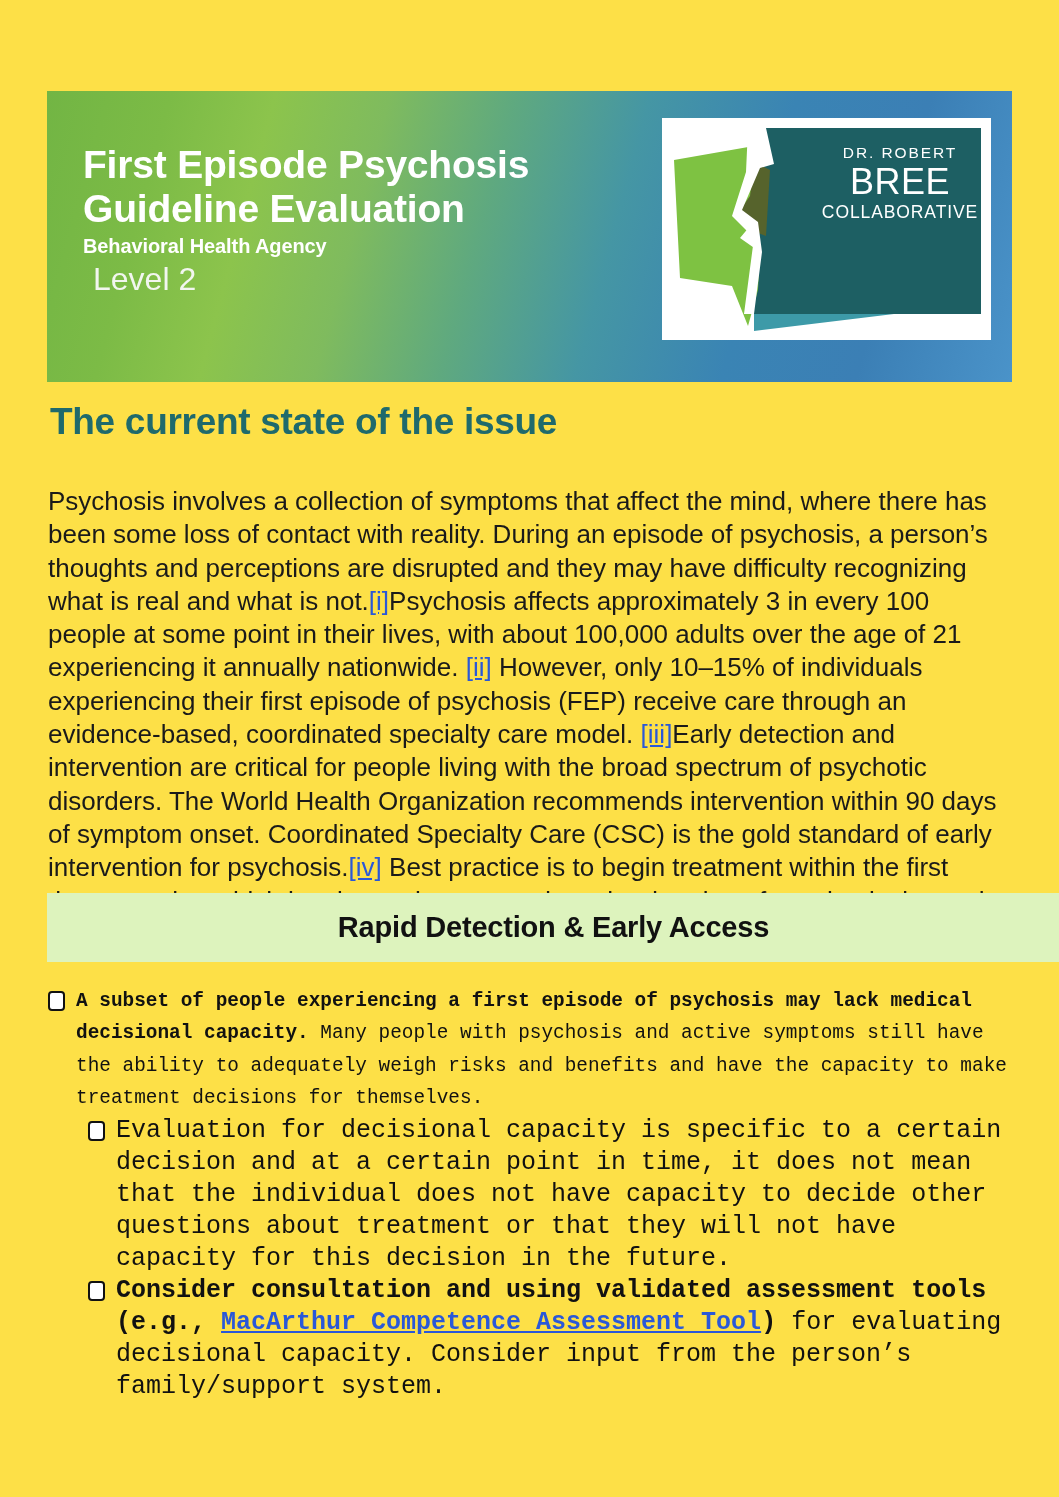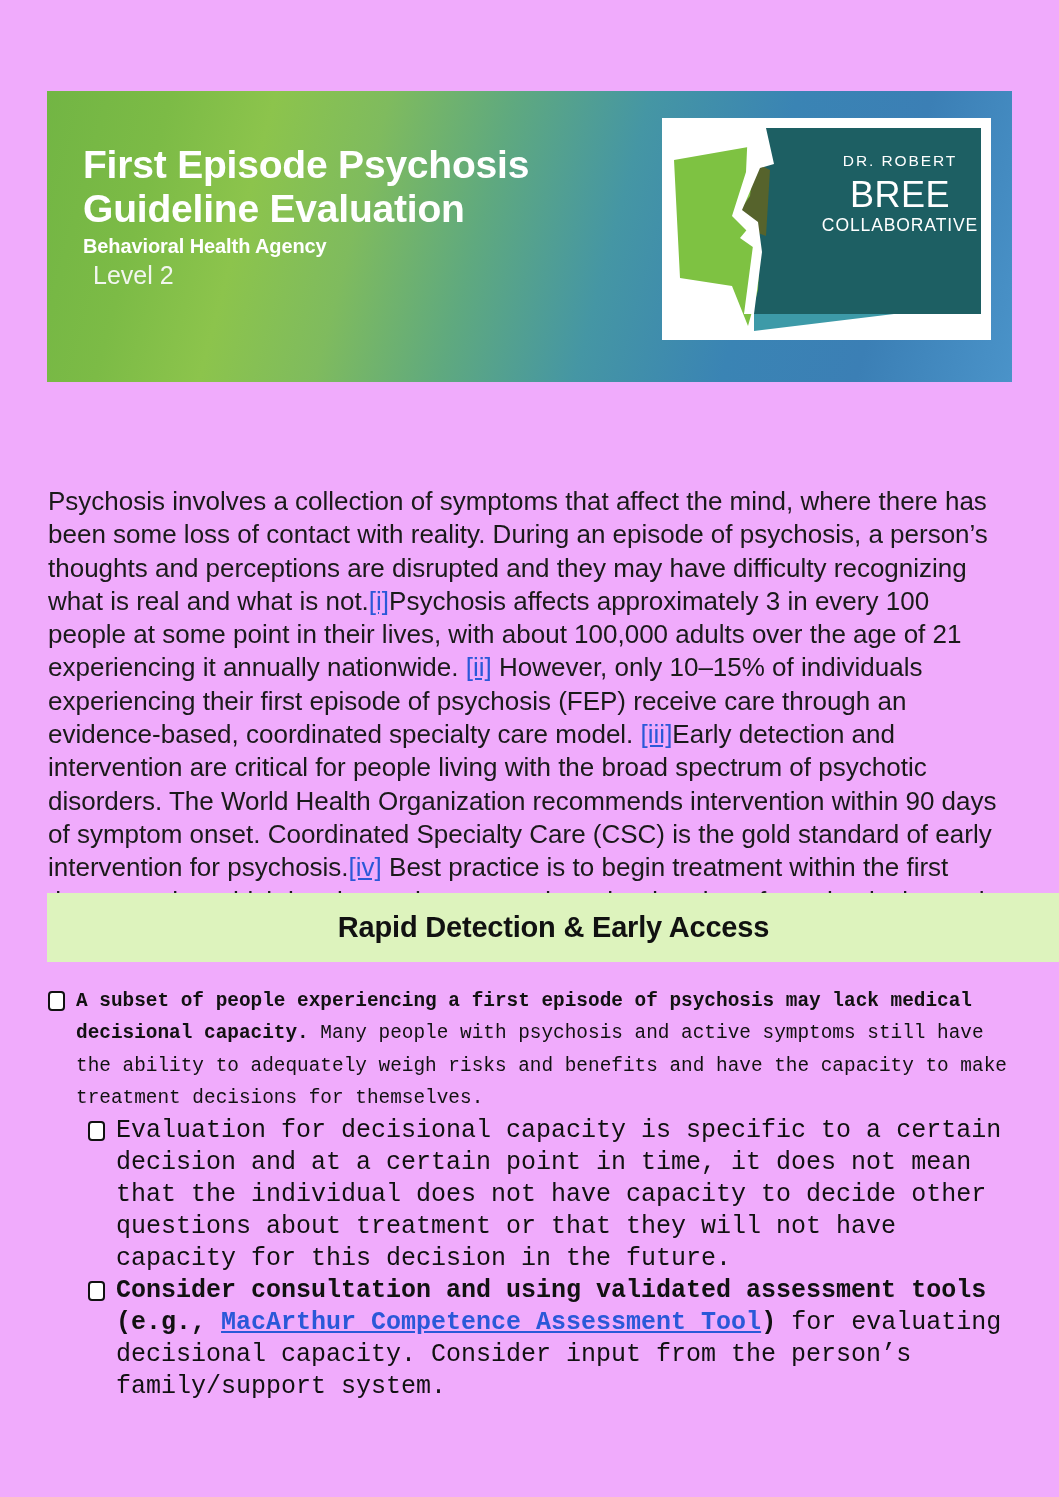--- a/index.html
+++ b/index.html
@@ -13,21 +13,21 @@
     font-family: "Liberation Sans", sans-serif;
     color: #1a1a1a;
     overflow: hidden;
     position: relative;
   }
 
   .page {
     position: relative;
     width: 1059px;
     height: 1497px;
-    background: #f0abfc;
+    background: #fde047;
     box-sizing: border-box;
   }
 
   
   .header {
     position: absolute;
     left: 47px;
     top: 91px;
     width: 965px;
     height: 291px;
@@ -64,21 +64,21 @@
   }
   .title-sub {
     font-size: 20px;
     font-weight: bold;
     color: #ffffff;
     line-height: 1.2;
     margin: 4px 0 0 0;
     letter-spacing: -0.1px;
   }
   .title-level {
-    font-size: 25px;
+    font-size: 32px;
     font-weight: normal;
     color: #f2f6ef;
     line-height: 1.2;
     margin: 2px 0 0 10px;
   }
 
   
   .logo {
     position: absolute;
     left: 615px;
@@ -94,21 +94,21 @@
     top: 26px;
     width: 172px;
     text-align: center;
     color: #ffffff;
   }
   .logo-line1 {
     font-size: 15.5px;
     letter-spacing: 1.9px;
     font-weight: normal;
     line-height: 1.1;
-    margin: 8px;
+    margin: 0;
   }
   .logo-line2 {
     font-size: 36px;
     font-weight: normal;
     letter-spacing: 0.5px;
     line-height: 1.02;
     margin: 3px 0 0 0;
   }
   .logo-line3 {
     font-size: 17.5px;
@@ -237,20 +237,21 @@
         <div class="logo-text">
           <div class="logo-line1">DR. ROBERT</div>
           <div class="logo-line2">BREE</div>
           <div class="logo-line3">COLLABORATIVE</div>
         </div>
       </div>
 
     </div>
   </div>
 
+  <h2 class="section-heading">The current state of the issue</h2>
 
   <p class="intro"><span>Psychosis involves a collection of symptoms that affect the mind, where there has been some loss of contact with reality. During an episode of psychosis, a person’s thoughts and perceptions are disrupted and they may have difficulty recognizing what is real and what is not.</span><a class="ref" href="#">[i]</a><span>Psychosis affects approximately 3 in every 100 people at some point in their lives, with about 100,000 adults over the age of 21 experiencing it annually nationwide. </span><a class="ref" href="#">[ii]</a><span> However, only 10–15% of individuals experiencing their first episode of psychosis (FEP) receive care through an evidence-based, coordinated specialty care model. </span><a class="ref" href="#">[iii]</a><span>Early detection and intervention are critical for people living with the broad spectrum of psychotic disorders. The World Health Organization recommends intervention within 90 days of symptom onset.  Coordinated Specialty Care (CSC) is the gold standard of early intervention for psychosis.</span><a class="ref" href="#">[iv]</a><span> Best practice is to begin treatment within the first three months, which has been shown to reduce the duration of psychosis, lower the probability of recurrence, decrease lifetime costs, and improve overall quality of life.</span></p>
 
   <div class="green-banner">
     <span class="green-banner-text">Rapid Detection &amp; Early Access</span>
   </div>
 
   <div class="checklist">
 
     <div class="chk-row level1">

